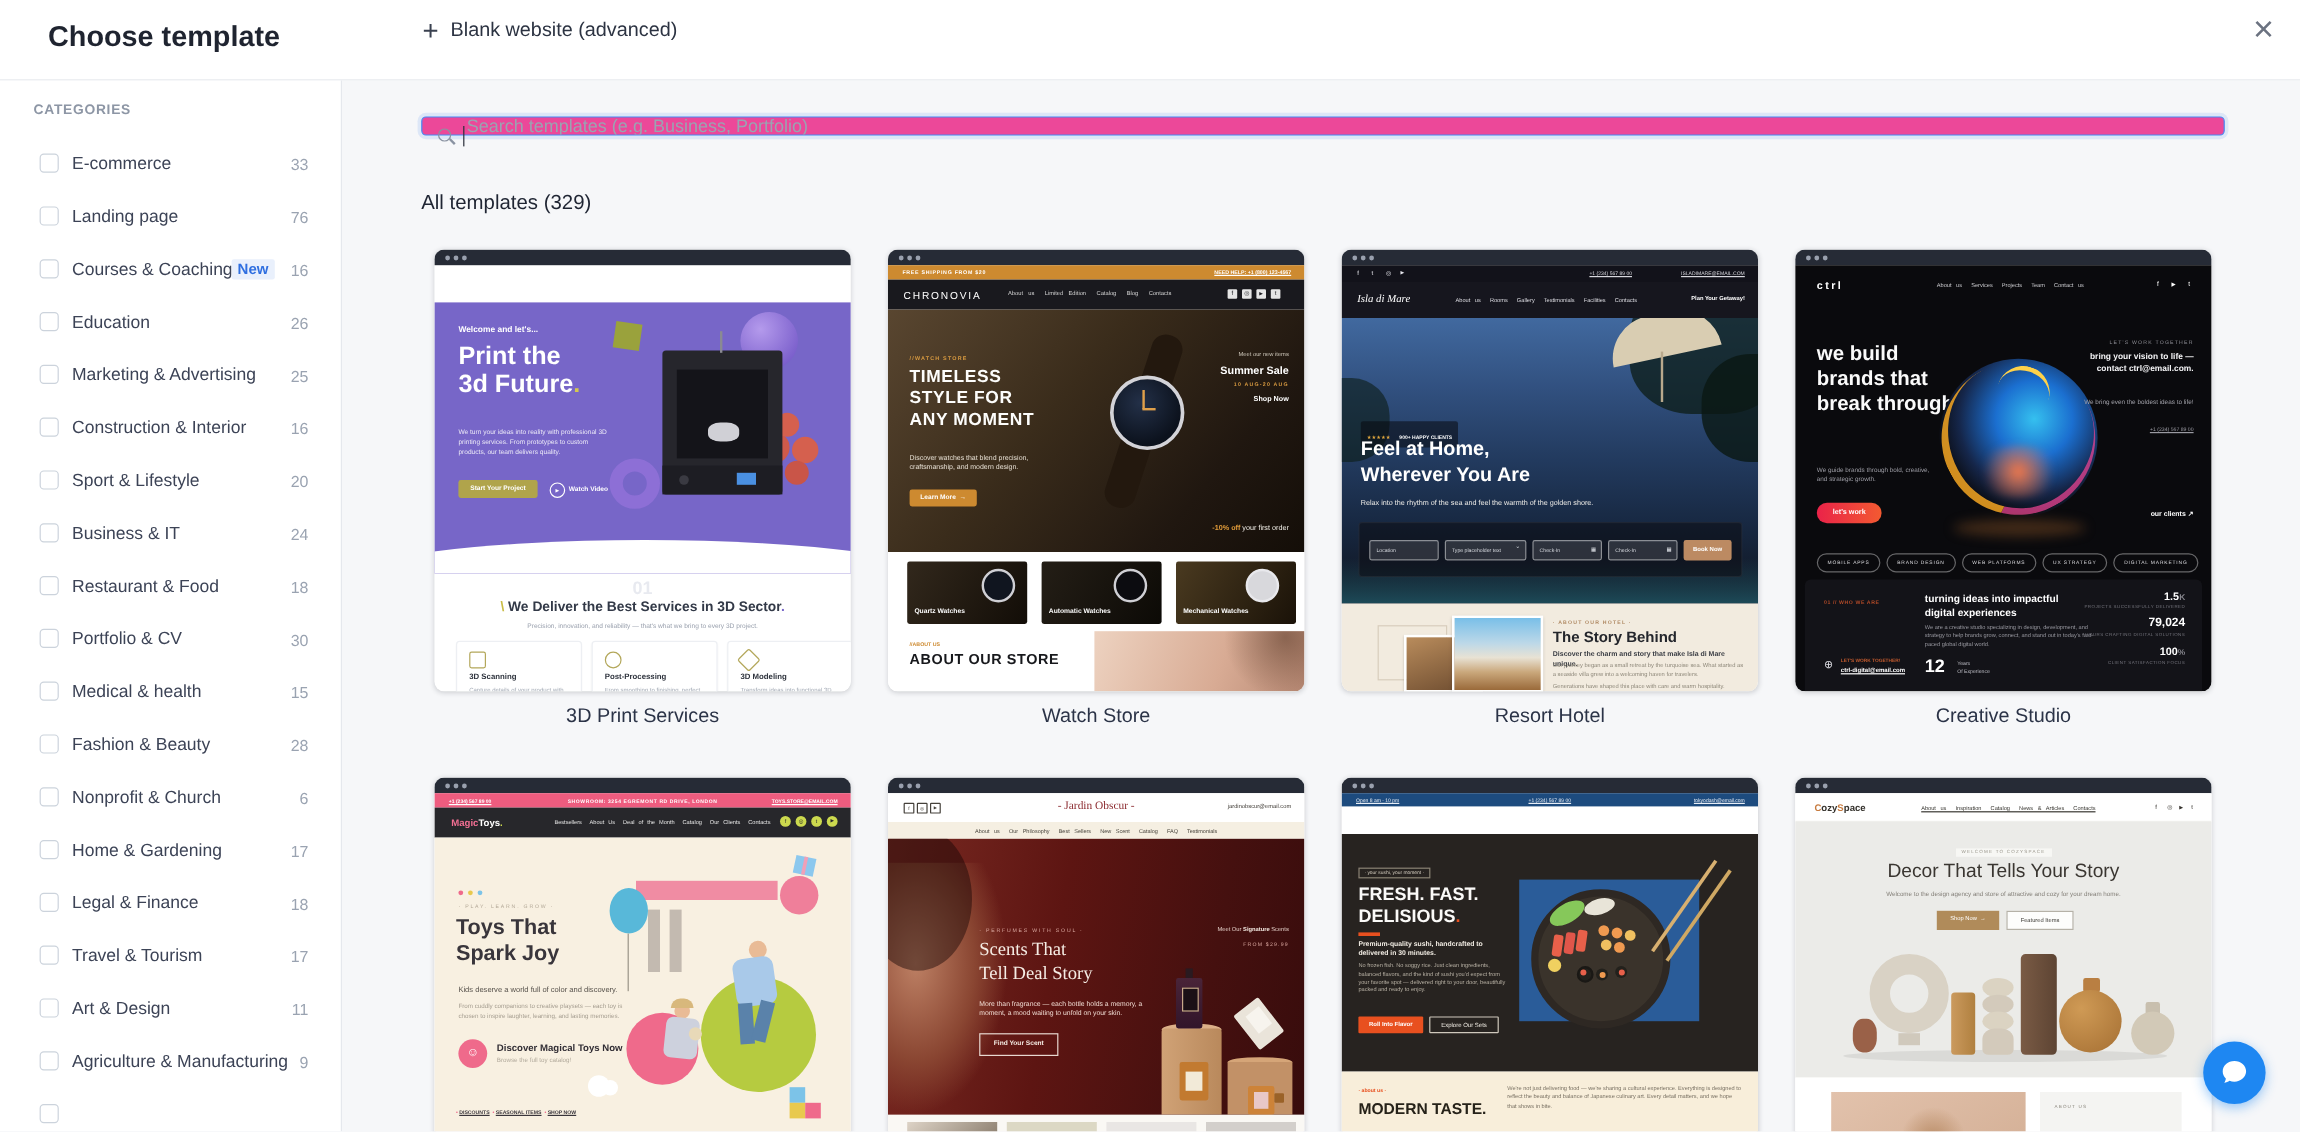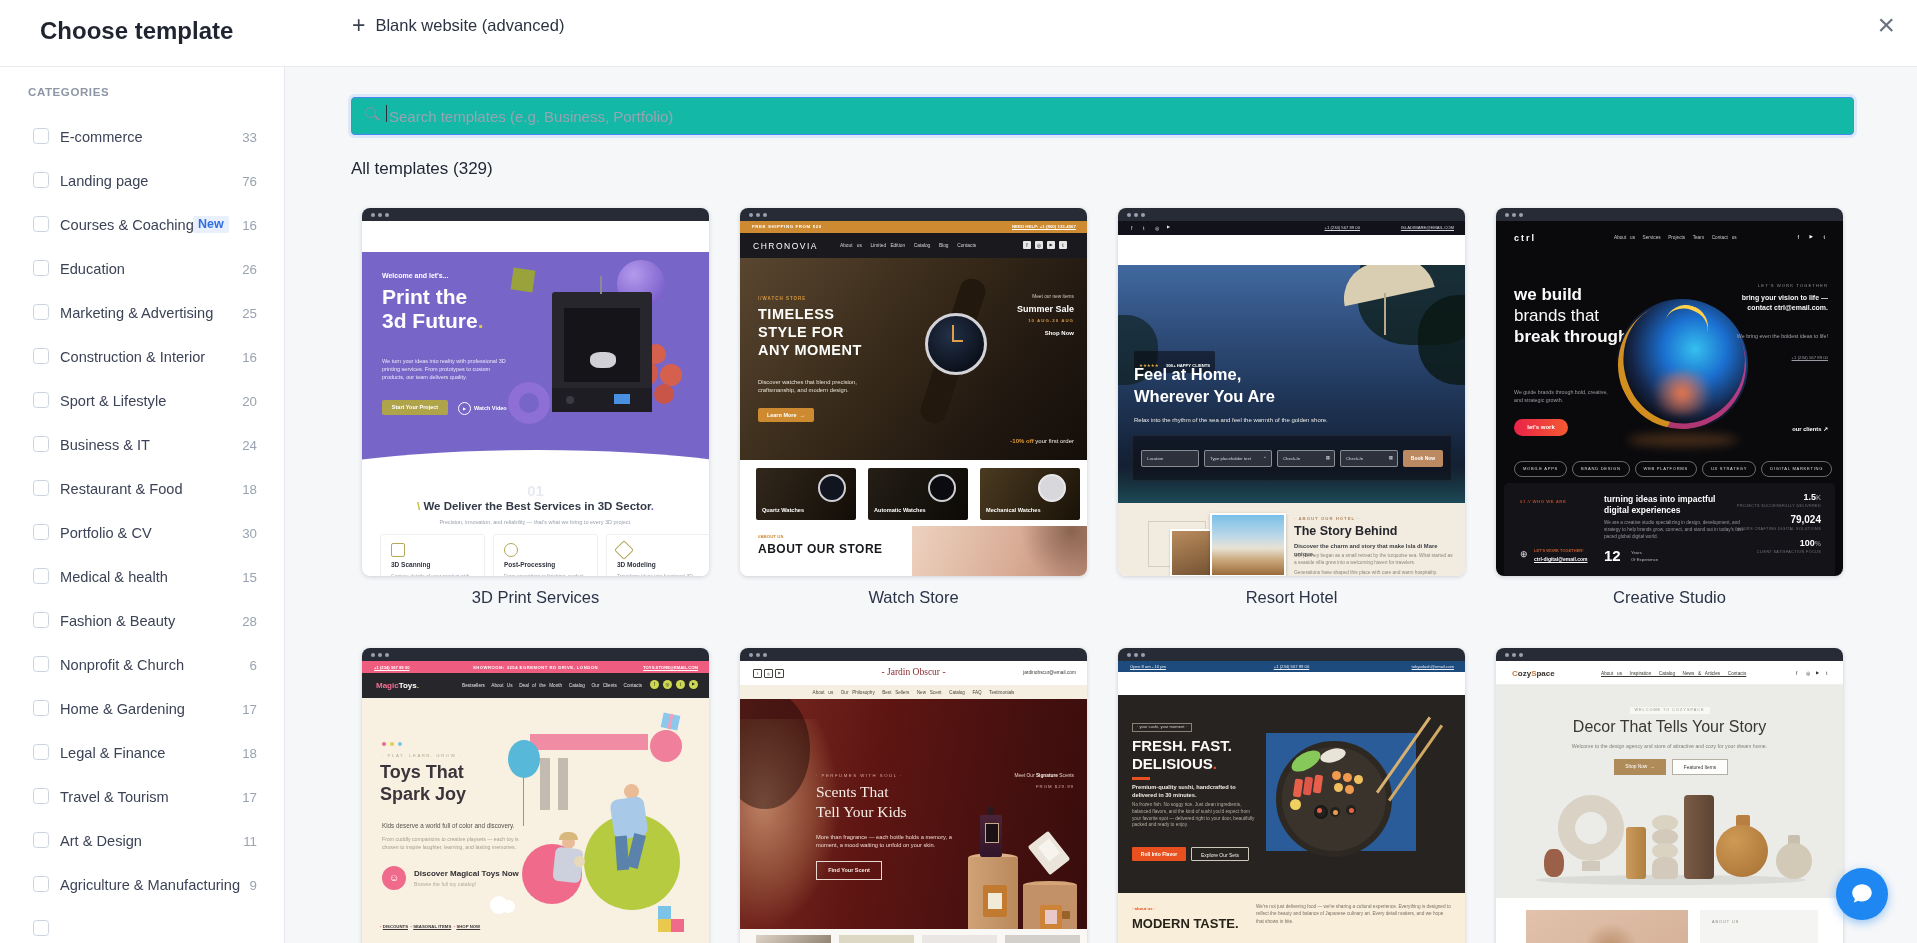--- a/index.html
+++ b/index.html
@@ -123,21 +123,21 @@
     <div class="cat-row" style="top:810px">
         <span class="cbox"></span>
         <span class="cname">Agriculture &amp; Manufacturing</span>
         <span class="ccount">9</span>
       </div>
     <div class="cat-row" style="top:854px">
         <span class="cbox"></span>
       </div>
   </div>
 
-  <div style="position:absolute;left:351px;top:97px;width:1503px;height:38px;background:#14b8a6;border:1.5px solid #4688f4;border-radius:4px;box-shadow:0 0 0 3px rgba(70,136,244,.14);box-sizing:border-box;z-index:2">
+  <div style="position:absolute;left:351px;top:97px;width:1503px;height:16px;background:#ec4899;border:1.5px solid #4688f4;border-radius:4px;box-shadow:0 0 0 3px rgba(70,136,244,.14);box-sizing:border-box;z-index:2">
     <span class="box" style="left:13px;top:9px;width:9px;height:9px;border:1.7px solid #8a93a2;border-radius:50%"></span>
     <span class="box" style="left:22px;top:19px;width:6px;height:1.7px;background:#8a93a2;transform:rotate(45deg)"></span>
     <span class="box" style="left:34px;top:7px;width:1px;height:17px;background:#2a2f3a"></span>
     <input style="position: absolute; left: 0px; top: 0px; width: 100%; height: 100%; border: none; outline: none; background: transparent; padding-left: 37px; font-size: 15px; color: rgb(51, 51, 51); font-family: &quot;Liberation Sans&quot;, sans-serif; box-sizing: border-box;" placeholder="Search templates (e.g. Business, Portfolio)">
   </div>
 
   <div class="t" style="left:351px;top:159px;font-size:17px;color:#1f2533">All templates (329)</div>
 
   <div class="card" style="left:362px;top:208px">
     <div class="chrome">
@@ -261,20 +261,25 @@
         <i></i>
         <i></i>
       </div>
     <div class="box" style="left:0;top:13px;width:347px;height:14px;background:#12121a">
       <span class="t" style="left:13px;top:4px;font-size:5px;color:#e8e8ee">f</span>
       <span class="t" style="left:25px;top:4px;font-size:5px;color:#e8e8ee">t</span>
       <span class="t" style="left:37px;top:4px;font-size:5px;color:#e8e8ee">◎</span>
       <span class="t" style="left:49px;top:4px;font-size:4px;color:#e8e8ee">▶</span>
       <span class="t" style="right:105px;top:4px;font-size:4.2px;color:#d8d8de;text-decoration:underline">+1 (234) 567 89 00</span>
       <span class="t" style="right:11px;top:4px;font-size:4.2px;color:#d8d8de;text-decoration:underline">ISLADIMARE@EMAIL.COM</span>
+    </div>
+    <div class="box" style="left:0;top:27px;width:347px;height:30px;background:#16161e">
+      <span class="t" style="left:13px;top:9px;font-size:9px;color:#fff;font-family:'Liberation Serif',serif;font-style:italic">Isla di Mare</span>
+      <span class="t" style="left:95px;top:13px;font-size:4.7px;color:#dcdce2;word-spacing:2.5px">About us  Rooms  Gallery  Testimonials  Facilities  Contacts</span>
+      <span class="t" style="right:11px;top:12px;font-size:4.8px;font-weight:700;color:#fff">Plan Your Getaway!</span>
     </div>
     <div class="box" style="left:0;top:57px;width:347px;height:238px;background:linear-gradient(180deg,#41699f 0%,#31507f 25%,#223a5e 50%,#16263e 75%,#10131d 100%);overflow:hidden">
       <div>
         <div class="box" style="left:240px;top:-30px;width:130px;height:110px;background:#0c1c16;opacity:.75;border-radius:40%"></div>
         <div class="box" style="left:300px;top:30px;width:90px;height:90px;background:#0a1813;opacity:.8;border-radius:45%"></div>
         <div class="box" style="left:-30px;top:50px;width:70px;height:70px;background:#0c1c16;opacity:.6;border-radius:45%"></div>
         <div class="box" style="left:222px;top:-4px;width:92px;height:36px;background:#d9cdb2;border-radius:92px 92px 0 0;transform:rotate(-12deg)"></div>
         <div class="box" style="left:266px;top:28px;width:1.5px;height:42px;background:#b8a88c"></div>
         <div class="box" style="left:0;top:200px;width:347px;height:38px;background:linear-gradient(180deg,rgba(31,80,94,0),#1d4a58)"></div>
       </div>
@@ -323,21 +328,21 @@
         <i></i>
         <i></i>
       </div>
     <div class="box" style="left:0;top:13px;width:347px;height:355px;background:#0a0a0d;overflow:hidden">
       <span class="t" style="left:18px;top:12px;font-size:9px;font-weight:700;color:#fff;letter-spacing:2px">ctrl</span>
       <span class="t" style="left:118px;top:14px;font-size:4.7px;color:#c8c8cc;word-spacing:2.5px">About us  Services  Projects  Team  Contact us</span>
       <span class="t" style="right:44px;top:13px;font-size:5.5px;color:#fff">f</span>
       <span class="t" style="right:30px;top:13px;font-size:4.5px;color:#fff">▶</span>
       <span class="t" style="right:18px;top:13px;font-size:5.5px;color:#fff">t</span>
       <span class="t" style="left:18px;top:64px;font-size:17px;font-weight:700;color:#fafafa">we build</span>
-      <span class="t" style="left:18px;top:85px;font-size:17px;font-weight:400;color:#fafafa">brands that</span>
+      <span class="t" style="left:18px;top:85px;font-size:17px;font-weight:700;color:#fafafa">brands that</span>
       <span class="t" style="left:18px;top:106px;font-size:17px;font-weight:700;color:#fafafa">break through</span>
       <div>
         <div class="box" style="left:120px;top:78px;width:132px;height:132px;border-radius:50%;background:radial-gradient(circle at 60% 38%,#35c0ef 0%,#1b6fd0 28%,#15264a 55%,#0a0a0d 72%)"></div>
         <div class="box" style="left:122px;top:80px;width:128px;height:128px;border-radius:50%;border-left:7px solid rgba(245,166,35,.85);border-bottom:5px solid rgba(232,67,147,.75);box-sizing:border-box;transform:rotate(-28deg)"></div>
         <div class="box" style="left:150px;top:150px;width:72px;height:44px;border-radius:50%;background:radial-gradient(circle,#f2784a,rgba(242,120,74,0) 70%);filter:blur(3px)"></div>
         <div class="box" style="left:168px;top:84px;width:44px;height:44px;border-radius:50%;border-top:4px solid #ffd24a;box-sizing:border-box;transform:rotate(18deg)"></div>
         <div class="box" style="left:132px;top:212px;width:110px;height:14px;border-radius:50%;background:rgba(150,90,40,.4);filter:blur(5px)"></div>
       </div>
       <span class="t" style="right:15px;top:62px;font-size:4.3px;color:#8d8d94;letter-spacing:1px">LET'S WORK TOGETHER</span>
       <div class="t w" style="right:15px;top:72px;width:112px;text-align:right;font-size:7px;font-weight:700;color:#f5f5f7;line-height:1.4">bring your vision to life — contact ctrl@email.com.</div>
@@ -465,21 +470,21 @@
         <div class="box" style="left:296px;top:136px;width:26px;height:36px;background:#eae4da;border-radius:2px;transform:rotate(-38deg)"></div>
         <div class="box" style="left:302px;top:142px;width:14px;height:18px;background:#f7f4ee;transform:rotate(-38deg)"></div>
         <div class="box" style="left:243px;top:186px;width:24px;height:32px;background:#c27a30;border-radius:2px"></div>
         <div class="box" style="left:248px;top:194px;width:14px;height:16px;background:#f2ead8"></div>
         <div class="box" style="left:300px;top:206px;width:22px;height:24px;background:#cd8338;border-radius:2px"></div>
         <div class="box" style="left:305px;top:211px;width:12px;height:14px;background:#e8c8c8"></div>
         <div class="box" style="left:322px;top:212px;width:8px;height:8px;background:#9a6228;border-radius:1px"></div>
       </div>
       <span class="t" style="left:76px;top:74px;font-size:4.3px;color:#dcaaa2;letter-spacing:1.5px">· PERFUMES WITH SOUL ·</span>
       <span class="t" style="left:76px;top:84px;font-size:15.5px;color:#f5ece4;font-family:'Liberation Serif',serif">Scents That</span>
-      <span class="t" style="left:76px;top:104px;font-size:15.5px;color:#f5ece4;font-family:'Liberation Serif',serif">Tell Your Kids</span>
+      <span class="t" style="left:76px;top:104px;font-size:15.5px;color:#f5ece4;font-family:'Liberation Serif',serif">Tell Deal Story</span>
       <div class="t w" style="left:76px;top:134px;width:142px;font-size:5.7px;color:#eed9d0">More than fragrance — each bottle holds a memory, a moment, a mood waiting to unfold on your skin.</div>
       <div class="box" style="left:76px;top:162px;width:64px;height:17px;border:1px solid #e8d8d0;font-size:5.5px;font-weight:700;color:#f5ece4;text-align:center;line-height:17px">Find Your Scent</div>
       <div class="t" style="right:13px;top:74px;font-size:4.8px;color:#e2cdc6"><span>Meet Our </span><span style="font-weight:700;color:#f5ece4">Signature</span><span> Scents</span></div>
       <span class="t" style="right:13px;top:85px;font-size:4.3px;color:#dcaaa2;letter-spacing:1px">FROM $29.99</span>
     </div>
     <div class="box" style="left:0;top:281px;width:347px;height:87px;background:#faf8f4">
       <div class="box" style="left:16px;top:6px;width:75px;height:60px;background:linear-gradient(140deg,#ddd3c6,#5a4a38)"></div>
       <div class="box" style="left:99px;top:6px;width:75px;height:60px;background:#dcd8c4"></div>
       <div class="box" style="left:182px;top:6px;width:75px;height:60px;background:#e9e6e4"></div>
       <div class="box" style="left:265px;top:6px;width:75px;height:60px;background:#d3cfcb"></div>

